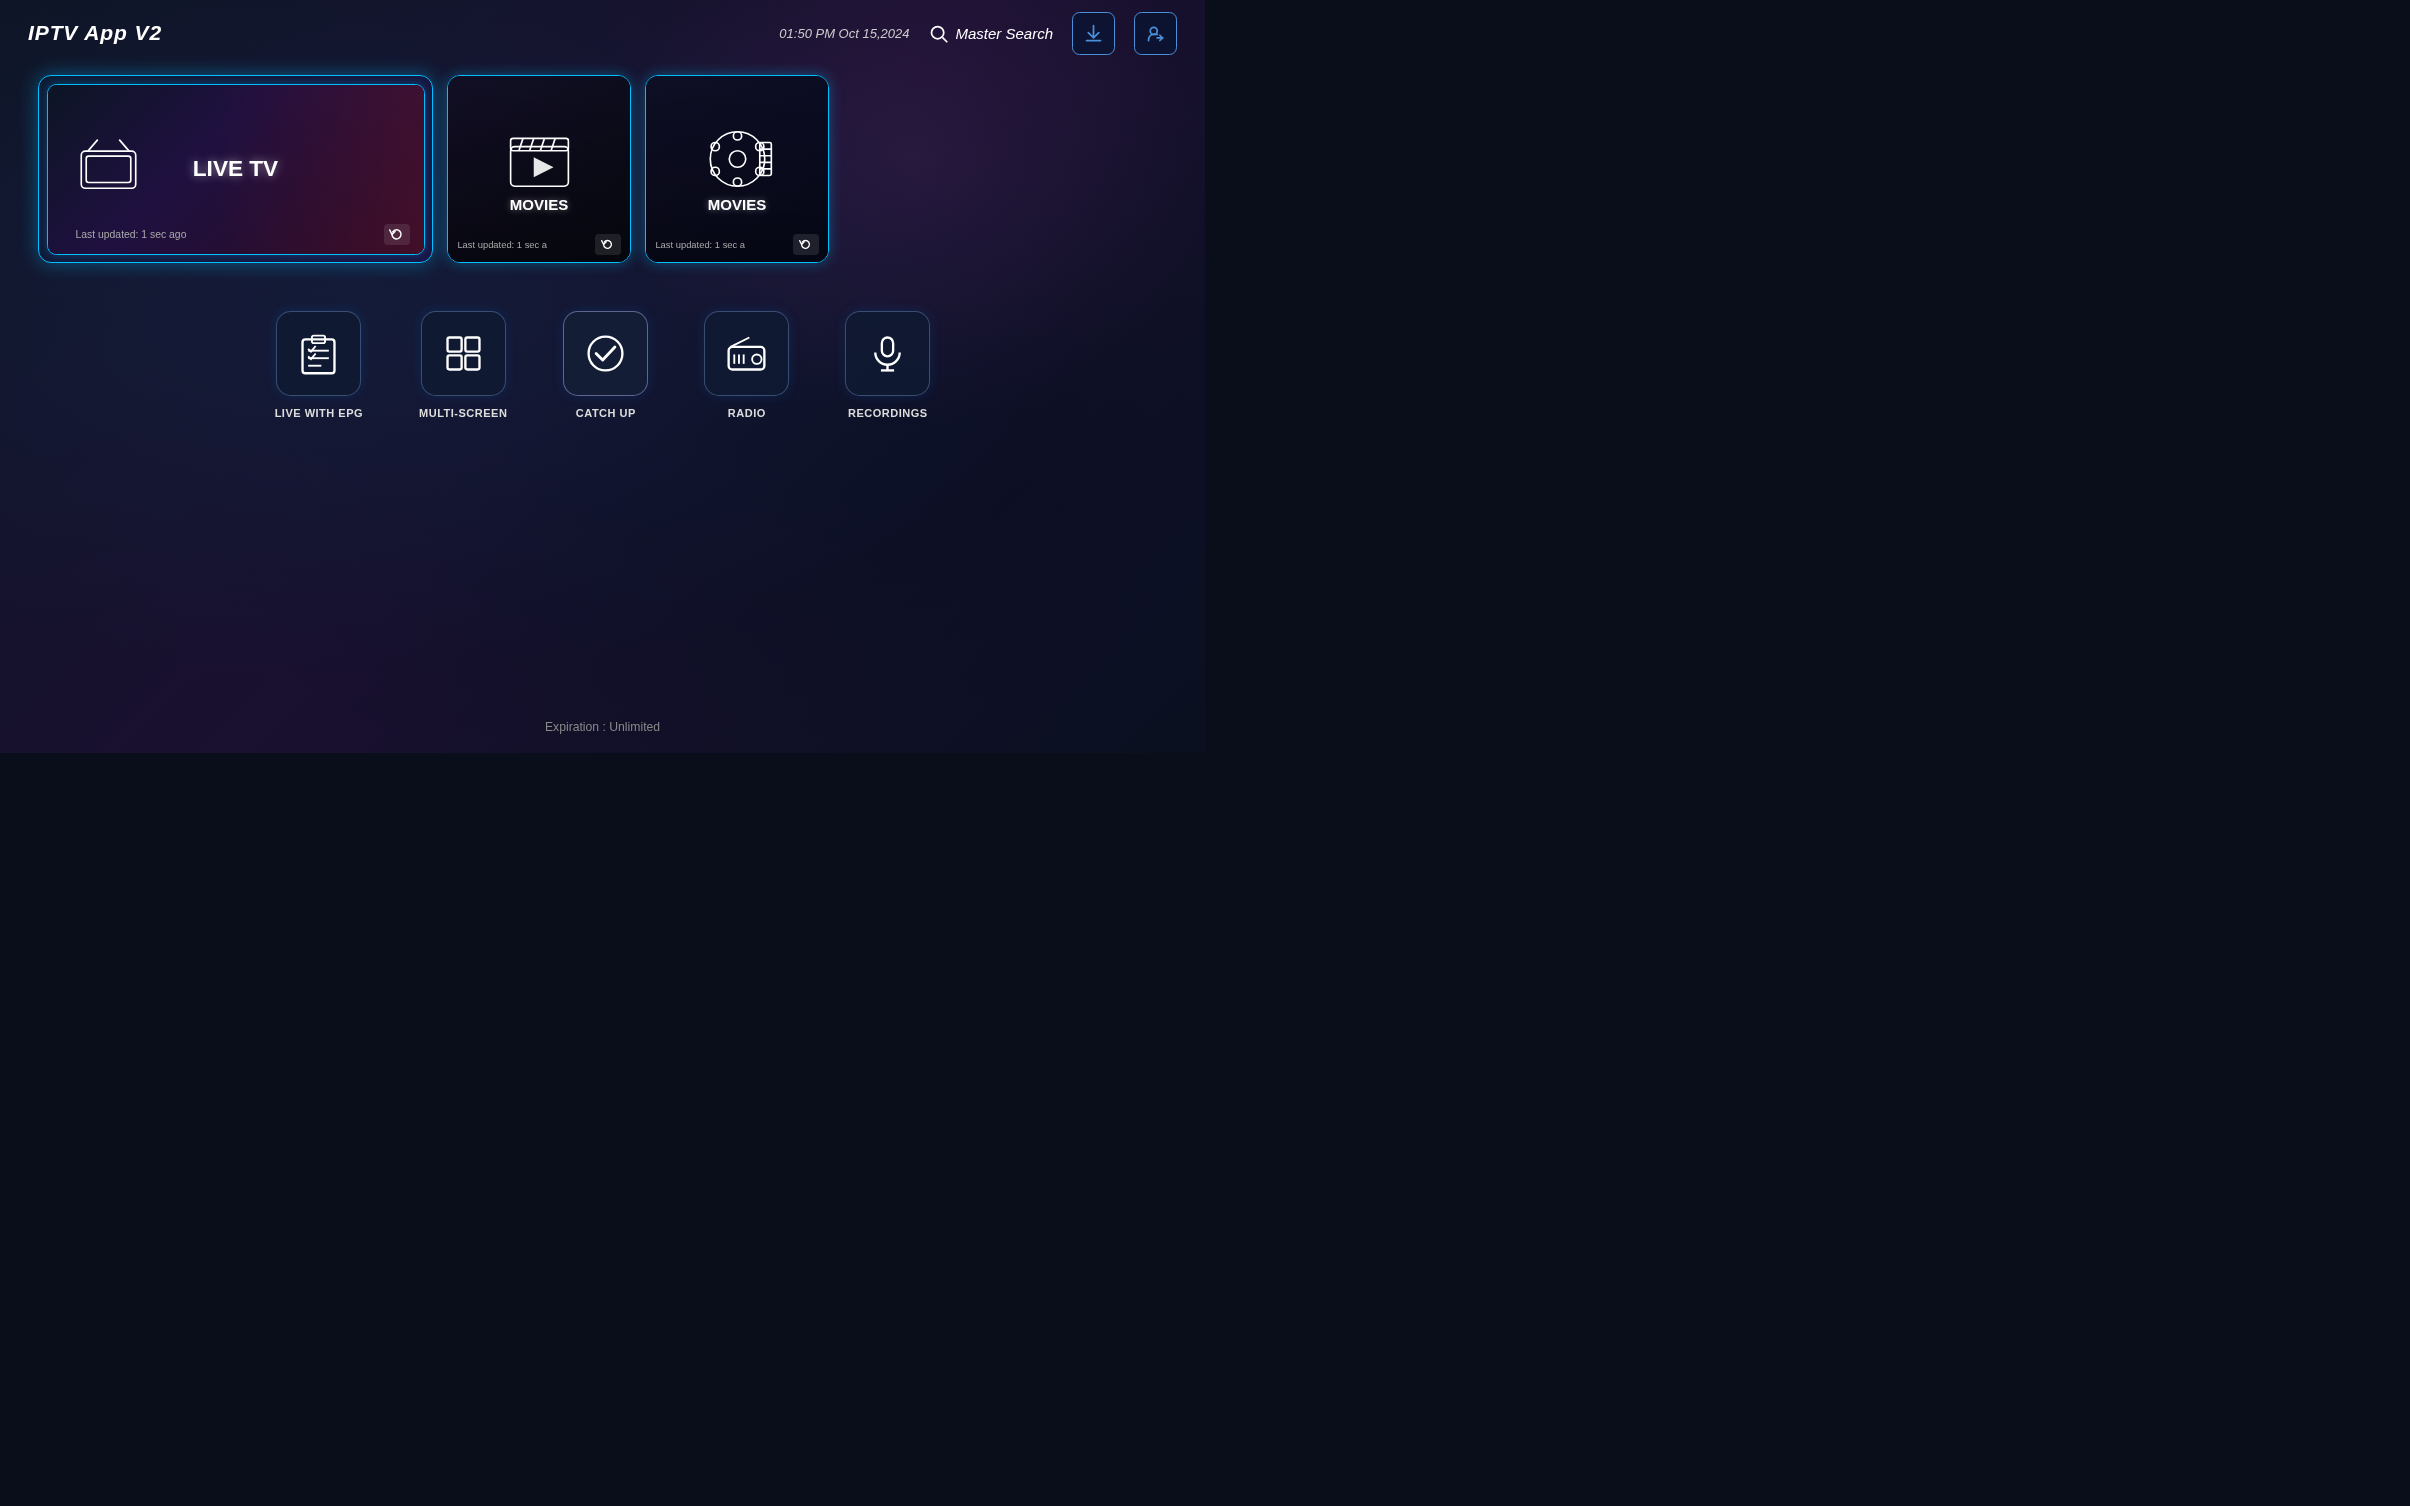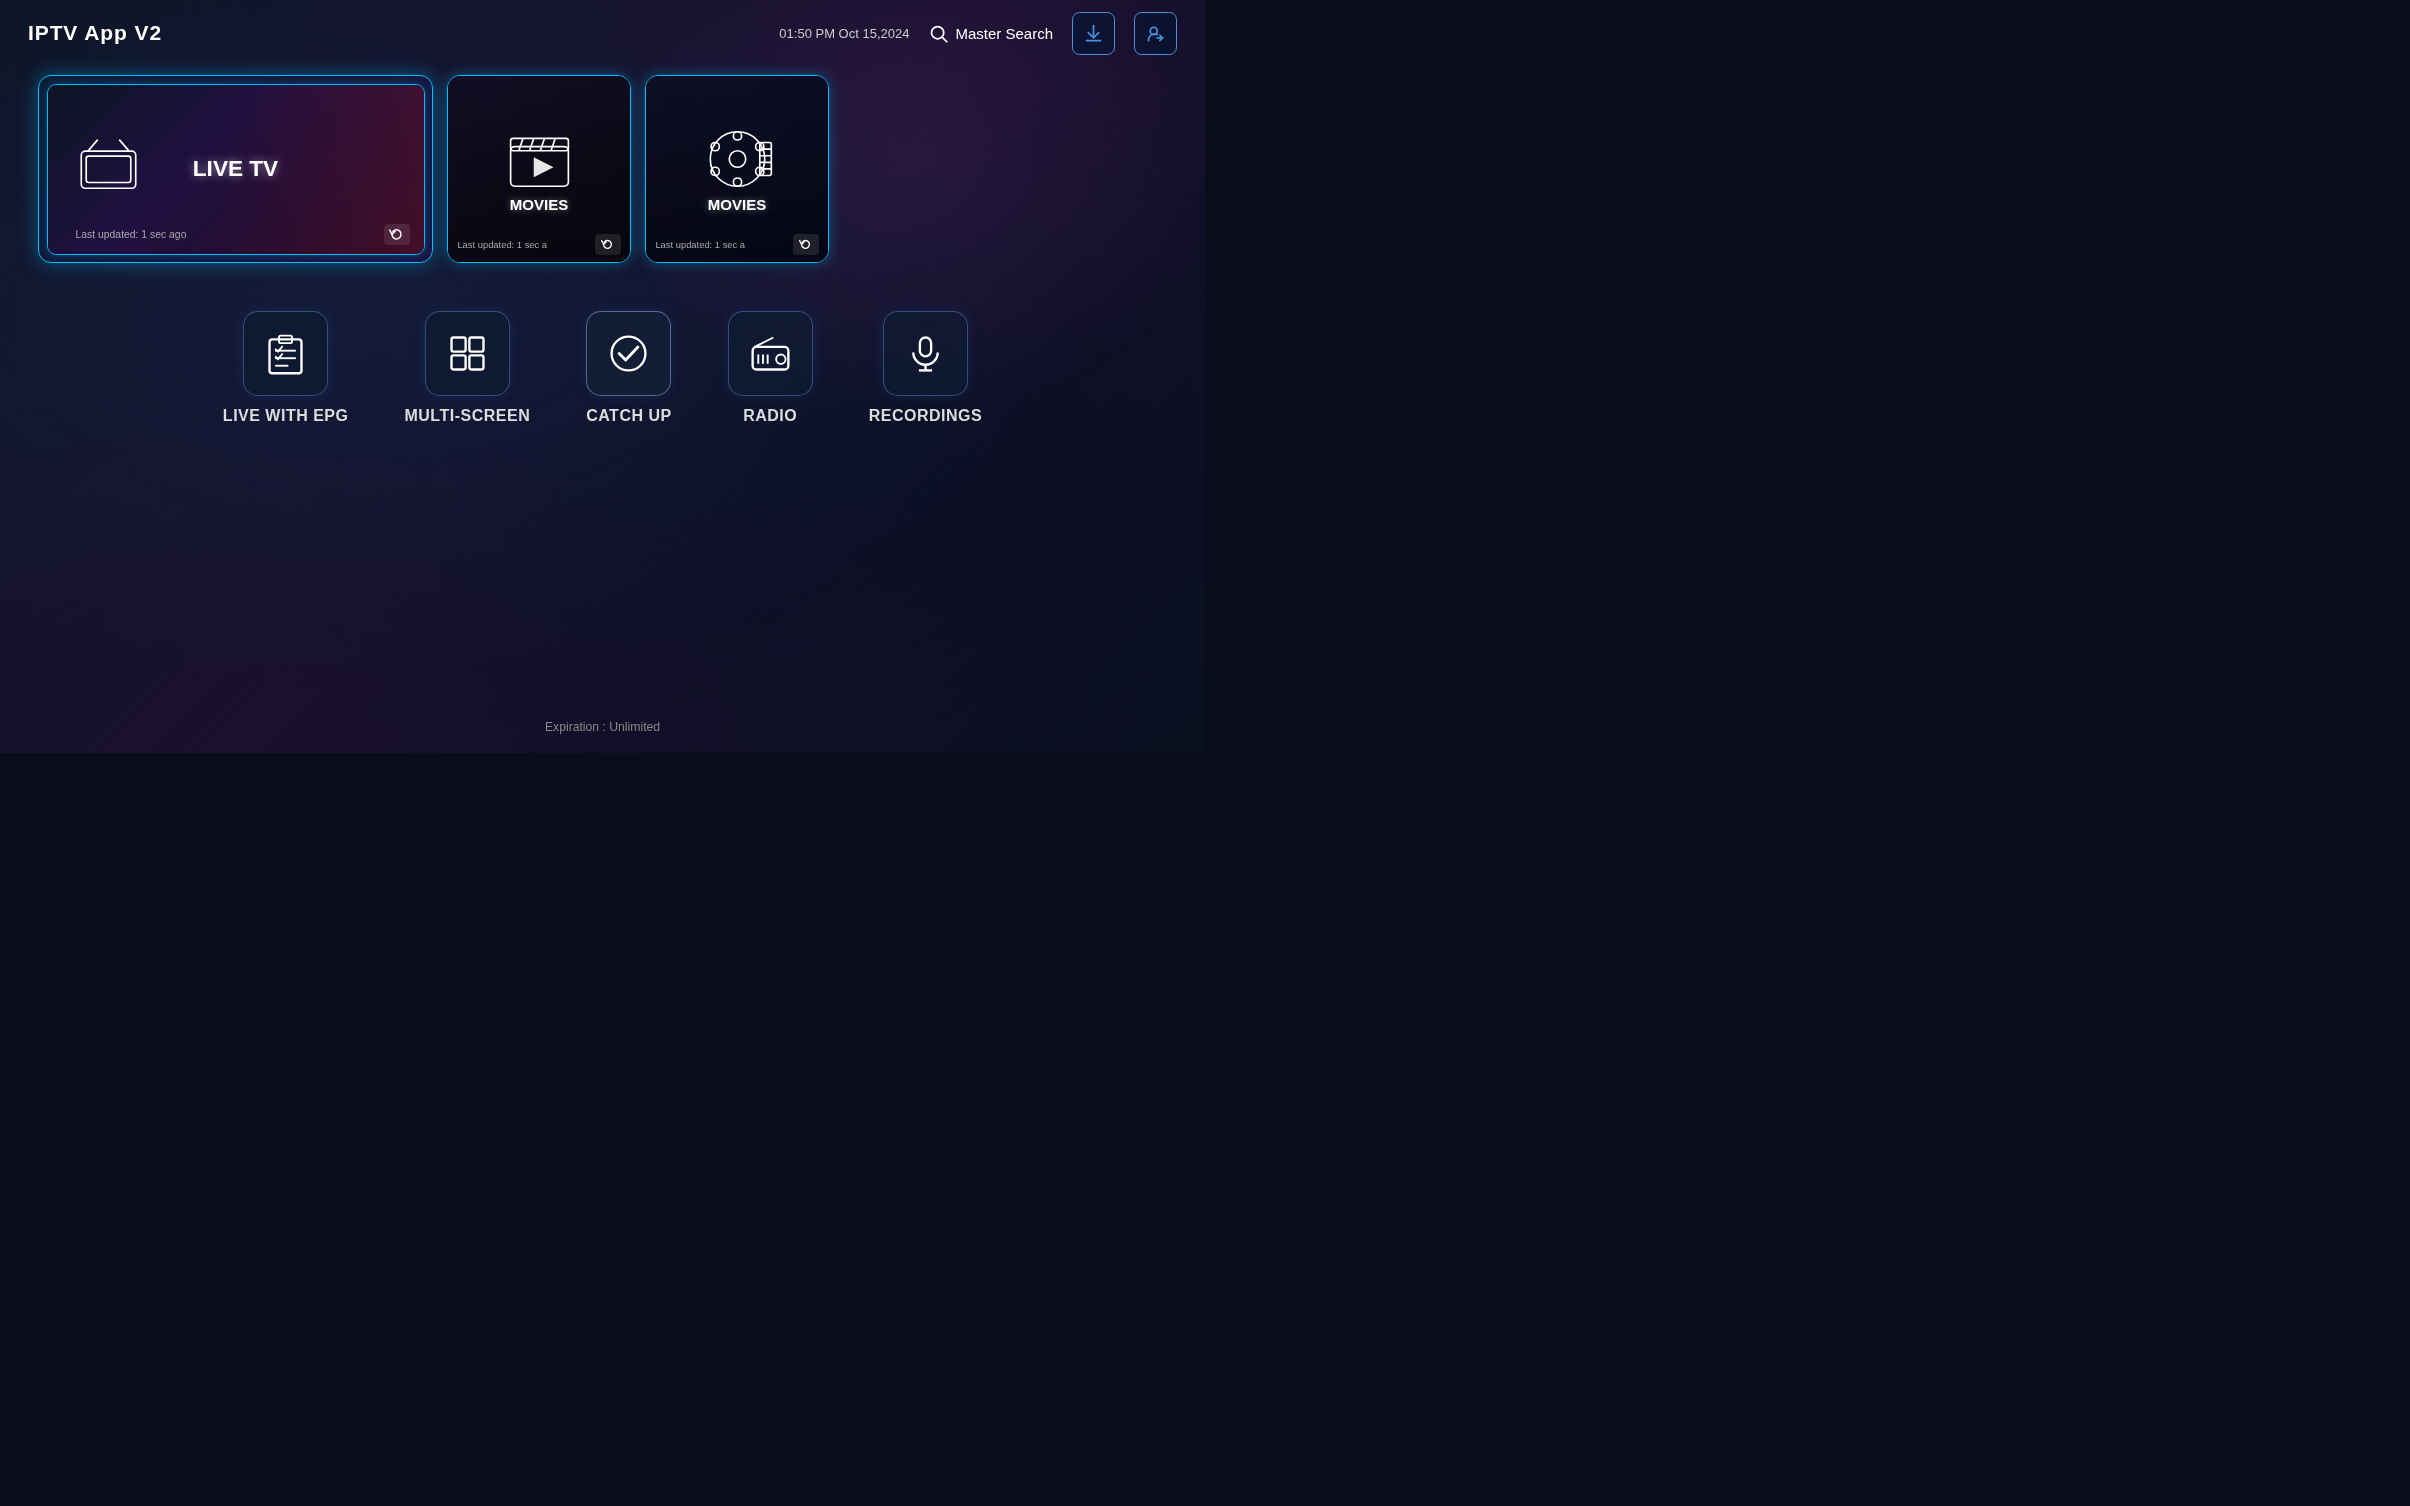--- a/index.html
+++ b/index.html
@@ -45,20 +45,21 @@
       flex-direction: column;
     }
 
     
     .header {
       display: flex;
       align-items: center;
       justify-content: space-between;
       padding: 17px 28px;
       height: 66px;
+      font-style: italic;
     }
 
     .app-title {
       font-size: 21px;
       font-weight: bold;
       color: #fff;
       letter-spacing: 0.9px;
     }
 
     .header-right {
@@ -246,21 +247,21 @@
       border-radius: 15px;
       background: rgba(15,25,50,0.9);
       border: 1.9px solid rgba(100,130,180,0.5);
       display: flex;
       align-items: center;
       justify-content: center;
       box-shadow: 0 0 11.3px rgba(0,100,200,0.2);
     }
 
     .bottom-label {
-      font-size: 16px;
+      font-size: 11px;
       font-weight: bold;
       color: #ddd;
       letter-spacing: 0.5px;
       text-align: center;
     }
 
     
     .footer {
       position: absolute;
       bottom: 19px;

